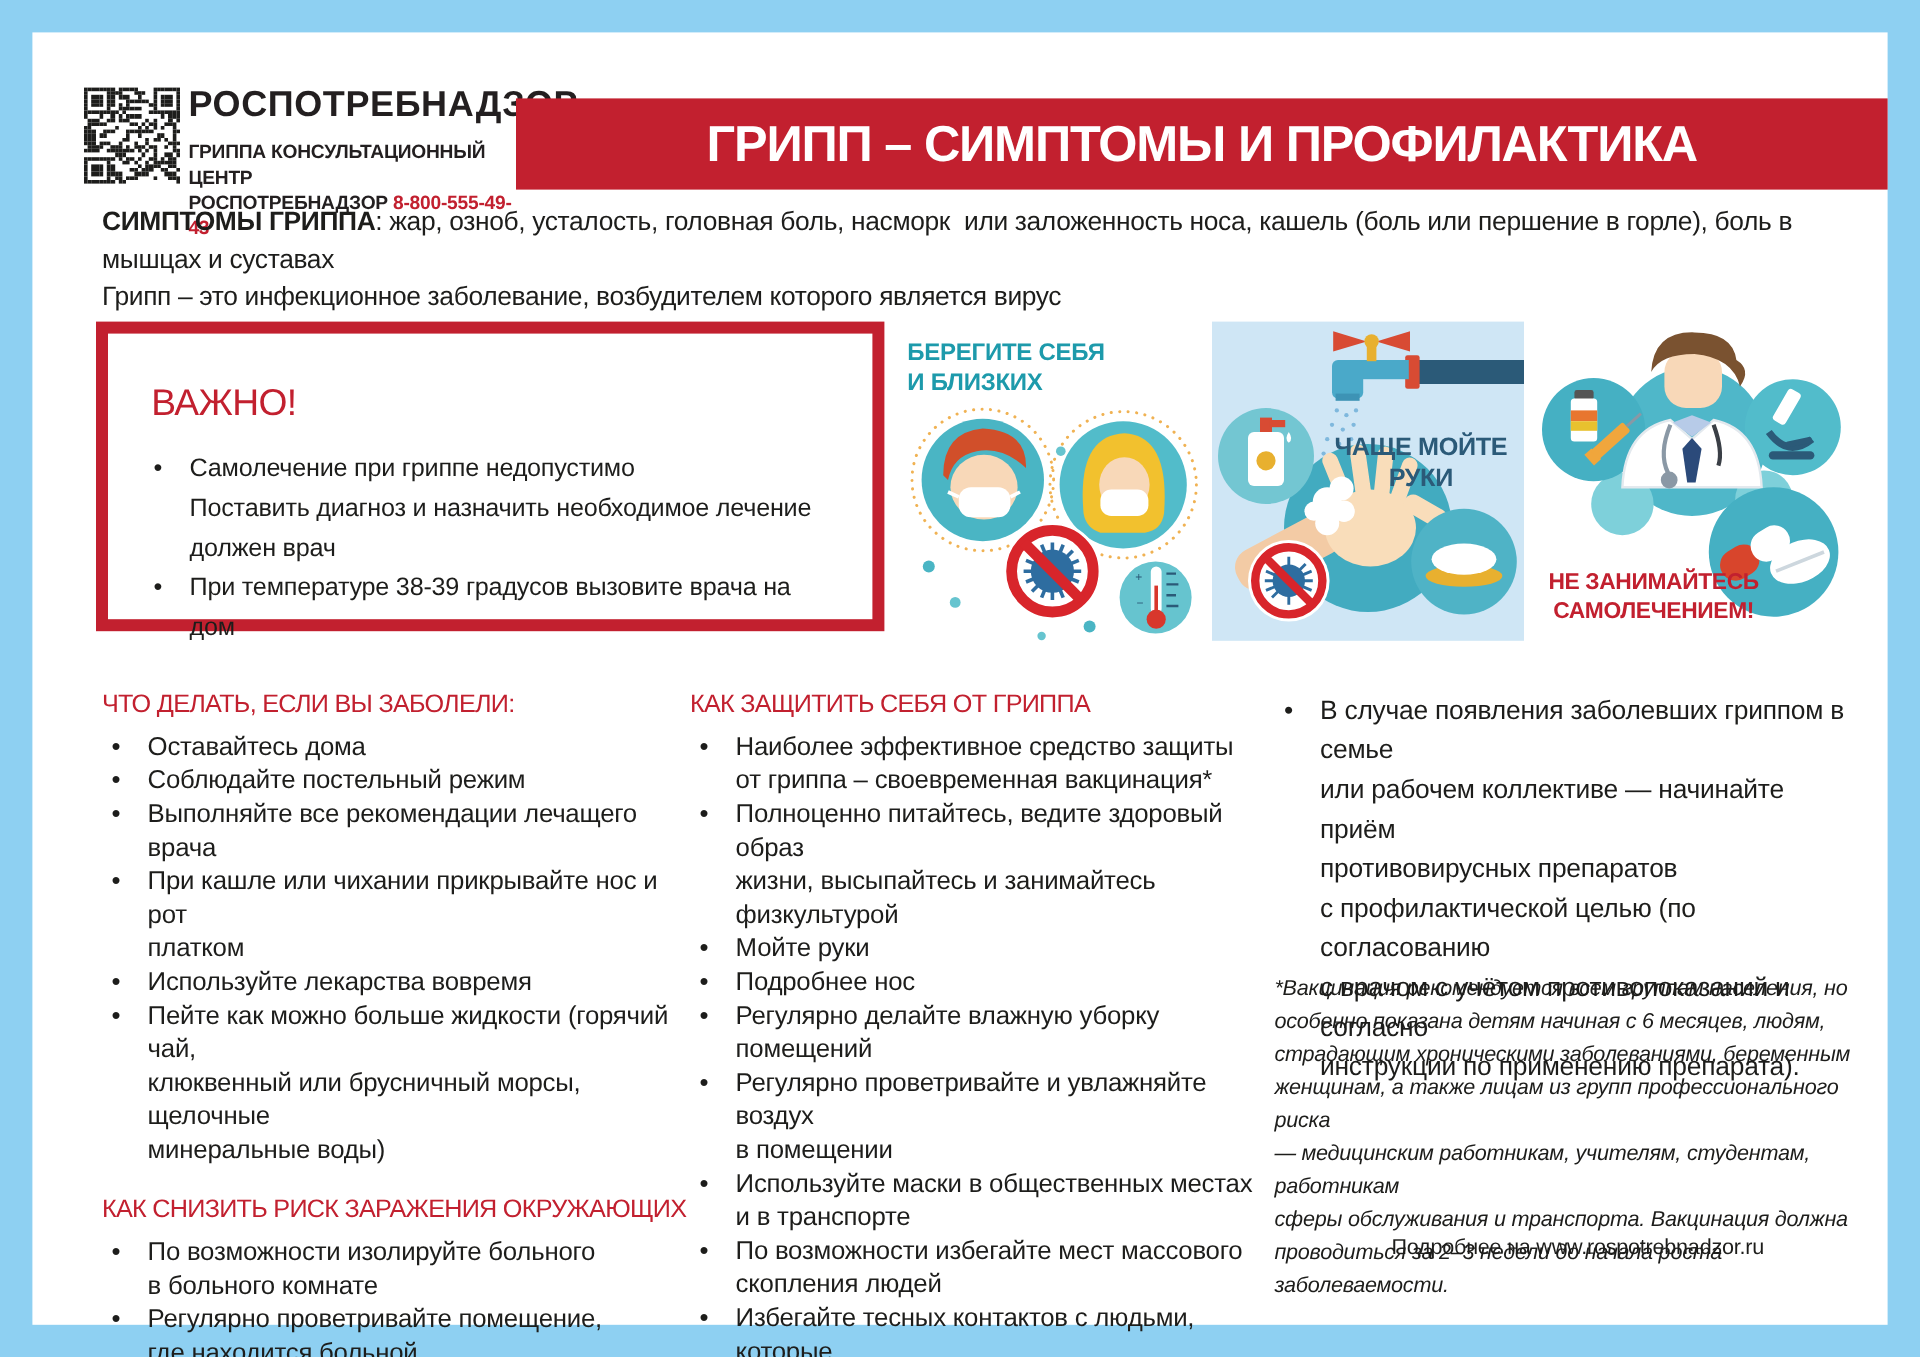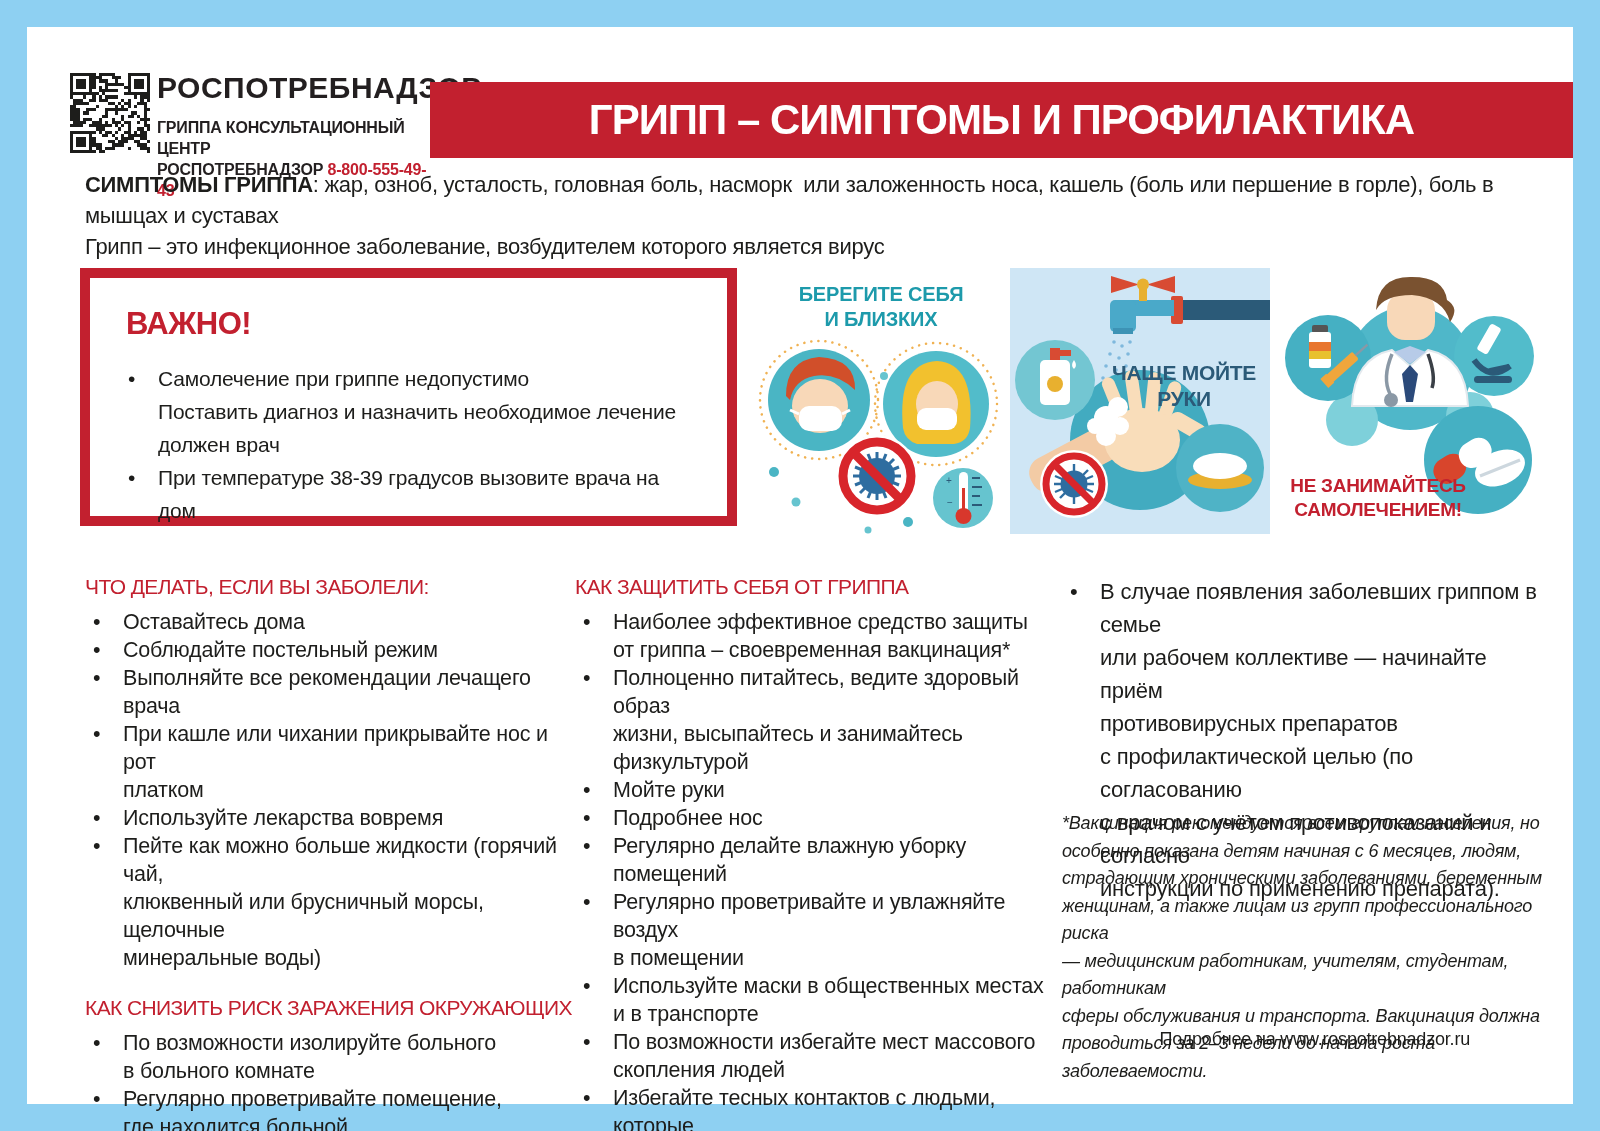--- a/index.html
+++ b/index.html
@@ -21,30 +21,30 @@
   .phone{color:var(--red)}
   .banner{position:absolute;left:403px;top:55px;width:1143px;height:76px;background:var(--red);display:flex;align-items:center;justify-content:center}
   .banner h1{color:#fff;font-size:42px;font-weight:bold;letter-spacing:-1px;white-space:nowrap}
 
   
   .intro{position:absolute;left:58px;top:142px;width:1460px;font-size:22px;line-height:31px;letter-spacing:-.3px}
   .intro .pre{white-space:pre-wrap}
 
   
   .important-box{position:absolute;left:53px;top:241px;width:657px;height:258px;border:10px solid var(--red);background:#fff;padding:20px 28px 0 30px}
-  .important-box h2{color:var(--red);font-size:31px;font-weight:bold;letter-spacing:-.5px;margin:8px 0 20px 6px}
+  .important-box h2{color:var(--red);font-size:31px;font-weight:normal;letter-spacing:-.5px;margin:20px 0 20px 6px}
   .important-box ul{list-style:none;font-size:21px;line-height:33px;letter-spacing:-.2px}
   ul.bullets li{position:relative;padding-left:38px;white-space:pre-line}
   ul.bullets li::before{content:"•";position:absolute;left:8px}
 
   
   .panel{position:absolute;top:241px;height:270px}
   .panel svg{position:absolute;left:0;top:0;width:100%;height:100%}
   .panel-protect{left:729px;width:250px}
-  .panel-protect h3{position:absolute;left:0;top:14px;width:100%;text-align:center;color:var(--teal);font-size:20px;line-height:25px;font-weight:bold;white-space:pre-line;letter-spacing:-.2px;z-index:2}
+  .panel-protect h3{position:absolute;left:0;top:14px;width:100%;color:var(--teal);font-size:20px;line-height:25px;font-weight:bold;white-space:pre-line;letter-spacing:-.2px;z-index:2}
   .panel-wash{left:983px;width:260px;height:266px;background:var(--panel-blue)}
   .wash-title{position:absolute;right:6px;top:92px;width:160px;text-align:center;color:var(--navy);font-size:21px;line-height:26px;font-weight:bold;white-space:pre-line;letter-spacing:-.3px;z-index:2}
   .panel-doctor{left:1255px;width:262px}
   .doctor-caption{position:absolute;left:0;bottom:16px;width:192px;text-align:center;color:var(--red);font-size:19px;line-height:24px;font-weight:bold;white-space:pre-line;letter-spacing:-.3px;z-index:2}
 
   
   .col{position:absolute;top:548px}
   .col h4{color:var(--red);font-size:21px;font-weight:normal;letter-spacing:-.6px;margin-bottom:9px;white-space:nowrap}
   .col ul{list-style:none;font-size:21.5px;line-height:28px;letter-spacing:-.2px}
   .col1{left:58px;width:478px}

